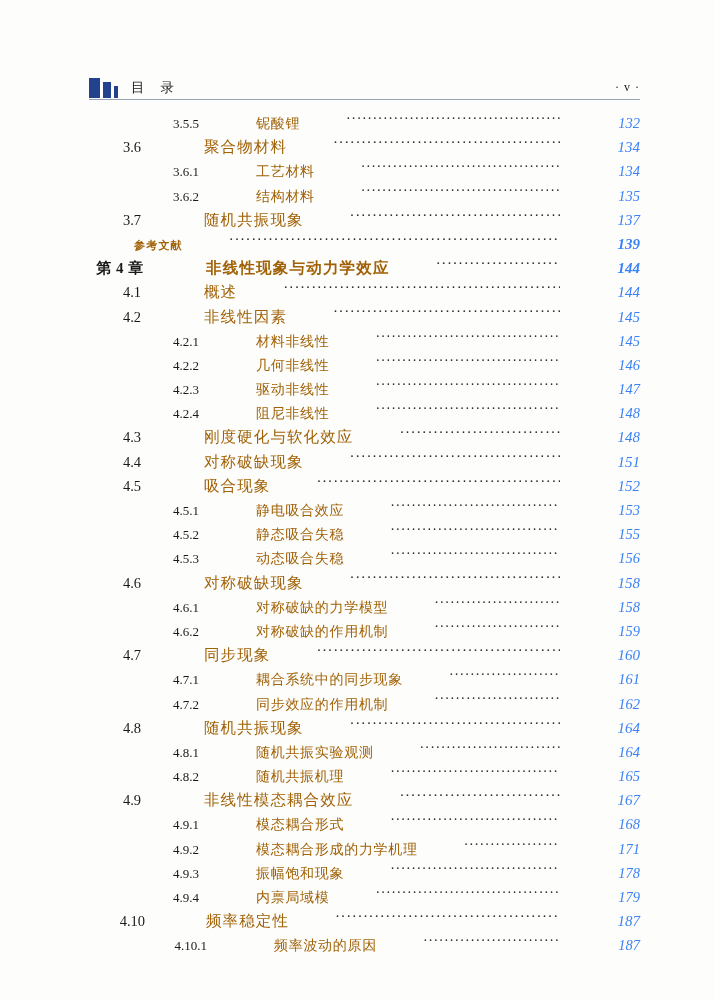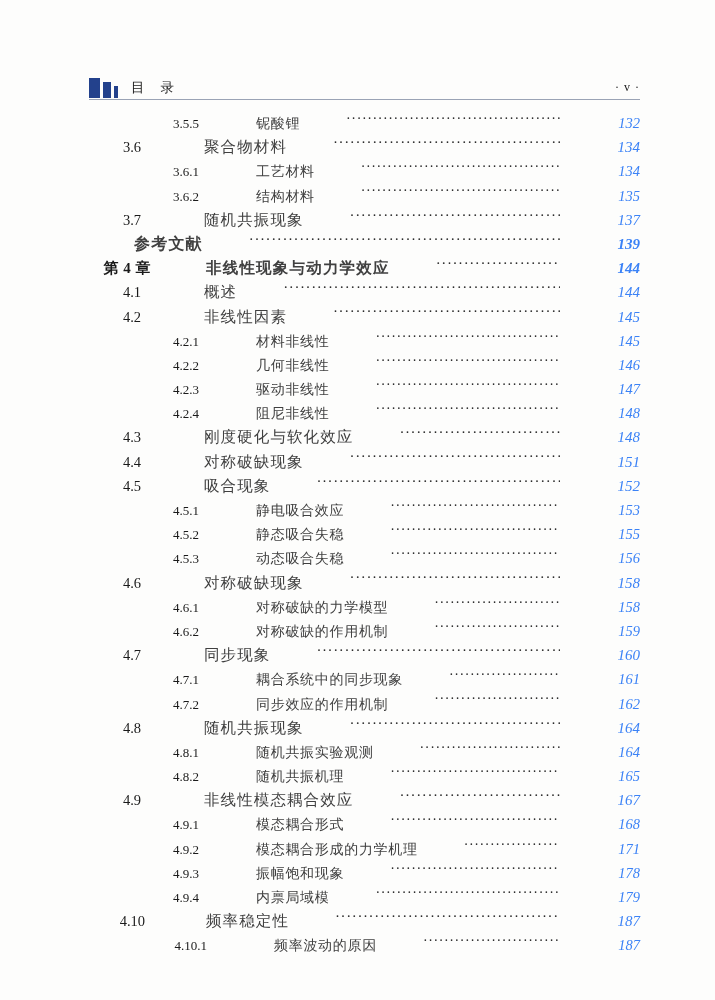--- a/index.html
+++ b/index.html
@@ -94,21 +94,21 @@
   .num {
     flex: 0 0 auto;
     text-align: right;
     font-size: 15px;
     color: #1a1a1a;
   }
   
   .title {
     flex: 0 0 auto;
     font-size: 15px;
-    color: #404040;
+    color: #a16207;
   }
   
   .leader {
     flex: 1 1 auto;
     overflow: hidden;
     position: relative;
     height: 1em;
     margin: 0 1px 0 1px;
   }
   .leader::before {
@@ -130,34 +130,35 @@
   }
 
   
   .lvl1 {
     font-weight: bold;
   }
   .lvl1 .num {
     width: 62px;
     font-size: 15px;
     letter-spacing: 0.5px;
+    text-align: center;
   }
   .lvl1 .title {
     margin-left: 10px;
     font-size: 15.5px;
     letter-spacing: 1.2px;
   }
   .lvl1 .pageno { font-size: 15px; }
   .lvl1 .leader::before { font-weight: normal; letter-spacing: 0.6px; }
 
   
   .lvl1b .num { width: 0px; }
   .lvl1b .title {
     margin-left: 0px;
-    font-size: 16px;
+    font-size: 11px;
     letter-spacing: 1.2px;
   }
 
   
   .lvl2 .num {
     width: 52px;
     font-size: 14.5px;
   }
   .lvl2 .title {
     margin-left: 18px;

